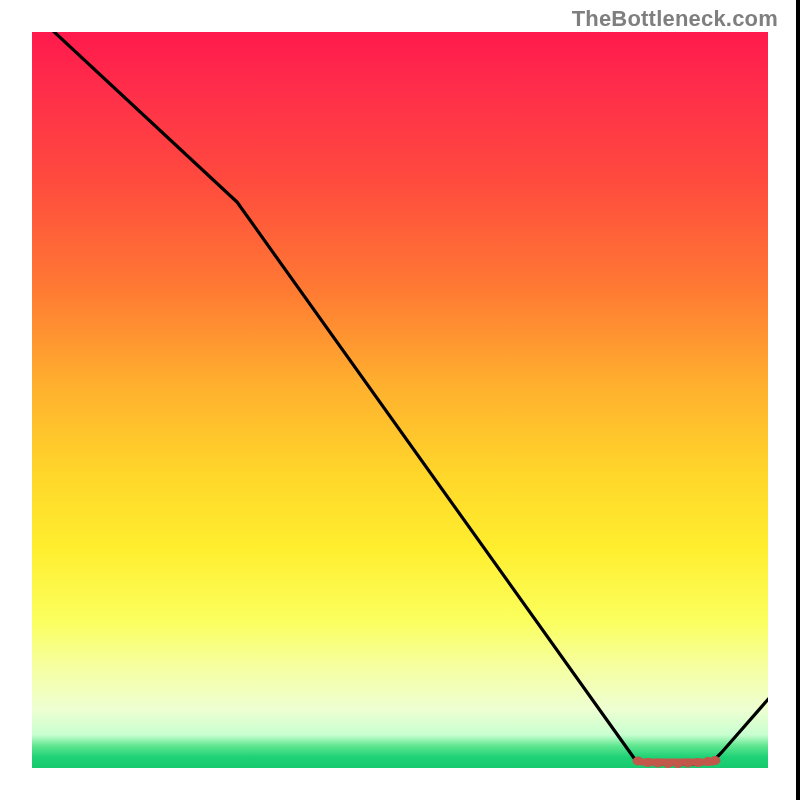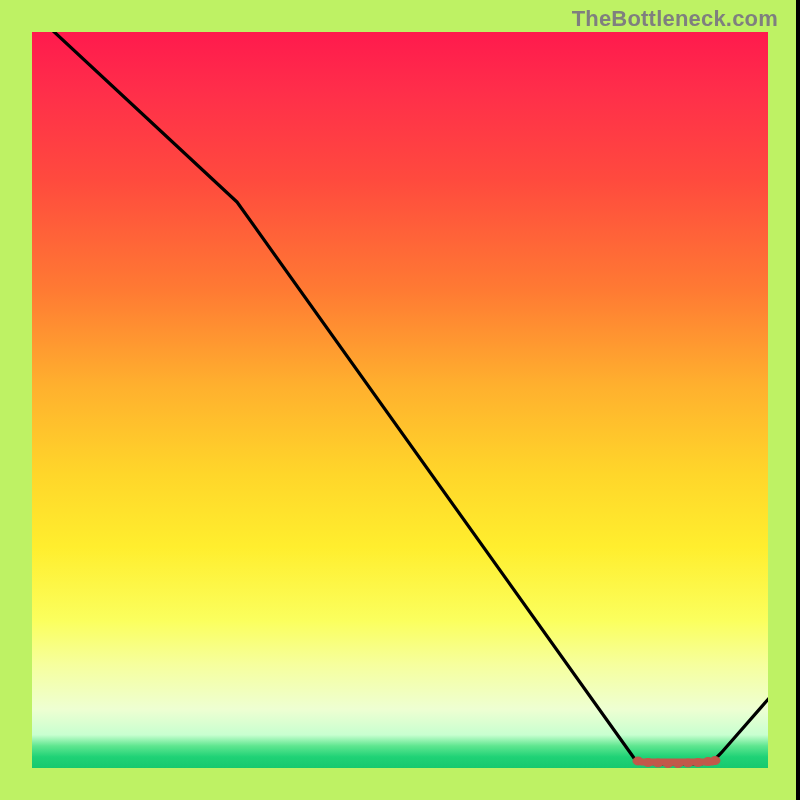--- a/index.html
+++ b/index.html
@@ -10,21 +10,21 @@
     background: #000;
     overflow: hidden;
     font-family: Arial, Helvetica, sans-serif;
   }
   .frame {
     position: absolute;
     left: 0;
     top: 0;
     width: 796px;
     height: 800px;
-    background: #bef264;
+    background: #ffffff;
   }
   .plot-area {
     position: absolute;
     left: 32px;
     top: 32px;
     width: 736px;
     height: 736px;
     overflow: hidden;
   }
   .gradient {

